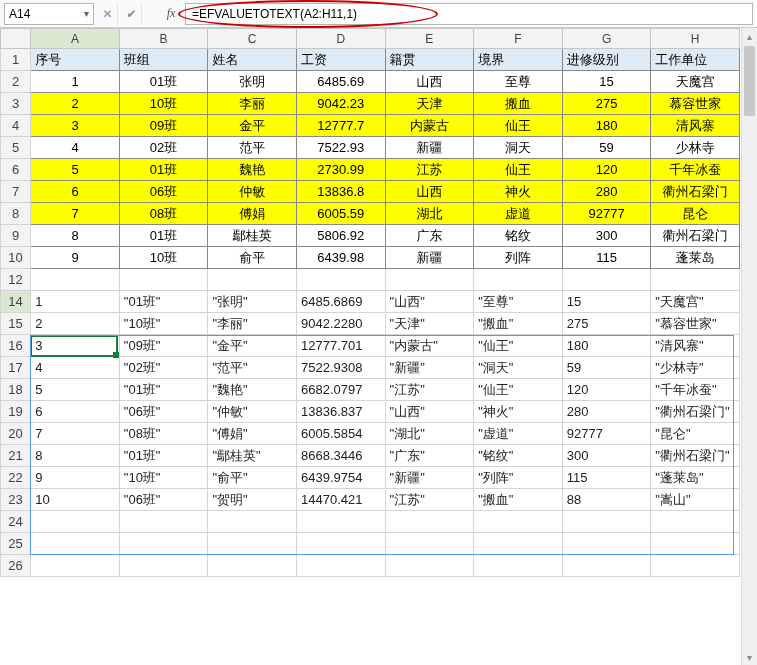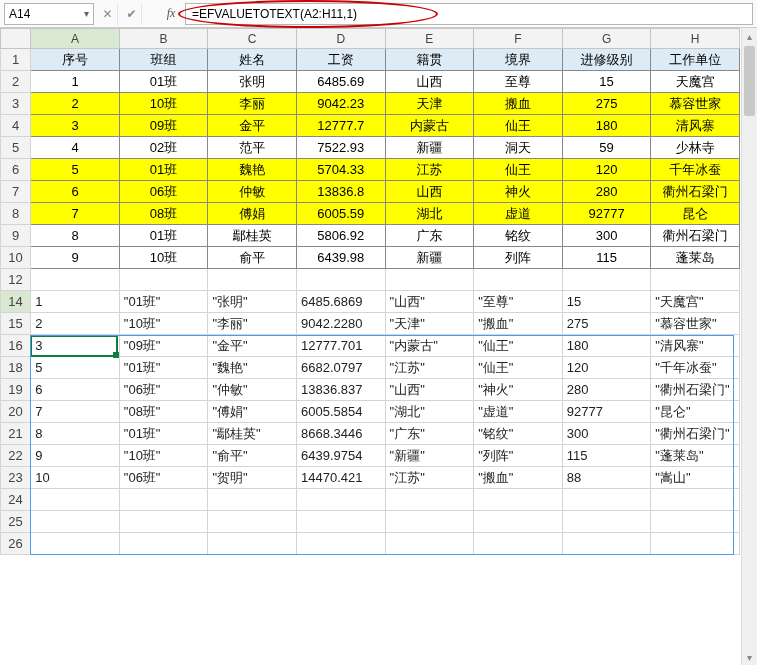--- a/index.html
+++ b/index.html
@@ -120,21 +120,20 @@
   th.corner {
     background:#f3f3f3;
     border:1px solid #c5c5c5;
     width:30px;
   }
   col.c0 { width:30px; }
   col.c  { width:88px; }
   
   .hdrcell {
     background:#ddebf7;
-    text-align:center;
     font-weight:normal;
     border:1px solid #888 !important;
   }
   .datacell {
     text-align:center;
     border:1px solid #888 !important;
   }
   .yellow { background:#ffff00; }
   
   .txtcell {
@@ -280,21 +279,21 @@
           <td class="datacell">新疆</td>
           <td class="datacell">洞天</td>
           <td class="datacell">59</td>
           <td class="datacell">少林寺</td>
         </tr>
         <tr>
           <th class="rowhdr">6</th>
           <td class="datacell yellow">5</td>
           <td class="datacell yellow">01班</td>
           <td class="datacell yellow">魏艳</td>
-          <td class="datacell yellow">5704.33</td>
+          <td class="datacell yellow">2730.99</td>
           <td class="datacell yellow">江苏</td>
           <td class="datacell yellow">仙王</td>
           <td class="datacell yellow">120</td>
           <td class="datacell yellow">千年冰蚕</td>
         </tr>
         <tr>
           <th class="rowhdr">7</th>
           <td class="datacell yellow">6</td>
           <td class="datacell yellow">06班</td>
           <td class="datacell yellow">仲敏</td>
@@ -377,20 +376,31 @@
         <tr>
           <th class="rowhdr">16</th>
           <td class="txtcell">3</td>
           <td class="txtcell">"09班"</td>
           <td class="txtcell">"金平"</td>
           <td class="txtcell">12777.701</td>
           <td class="txtcell">"内蒙古"</td>
           <td class="txtcell">"仙王"</td>
           <td class="txtcell">180</td>
           <td class="txtcell">"清风寨"</td>
+        </tr>
+        <tr>
+          <th class="rowhdr">17</th>
+          <td class="txtcell">4</td>
+          <td class="txtcell">"02班"</td>
+          <td class="txtcell">"范平"</td>
+          <td class="txtcell">7522.9308</td>
+          <td class="txtcell">"新疆"</td>
+          <td class="txtcell">"洞天"</td>
+          <td class="txtcell">59</td>
+          <td class="txtcell">"少林寺"</td>
         </tr>
         <tr>
           <th class="rowhdr">18</th>
           <td class="txtcell">5</td>
           <td class="txtcell">"01班"</td>
           <td class="txtcell">"魏艳"</td>
           <td class="txtcell">6682.0797</td>
           <td class="txtcell">"江苏"</td>
           <td class="txtcell">"仙王"</td>
           <td class="txtcell">120</td>

